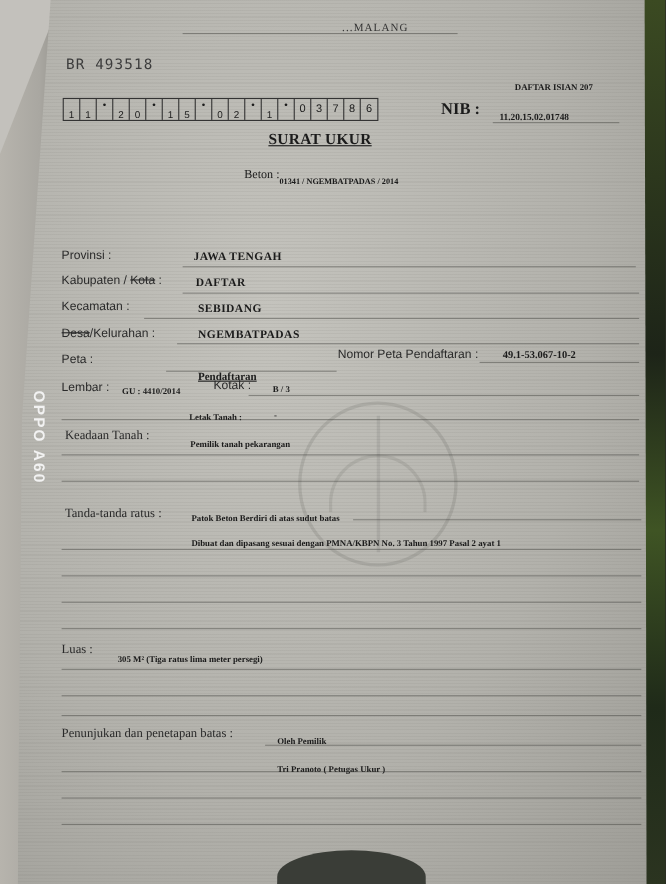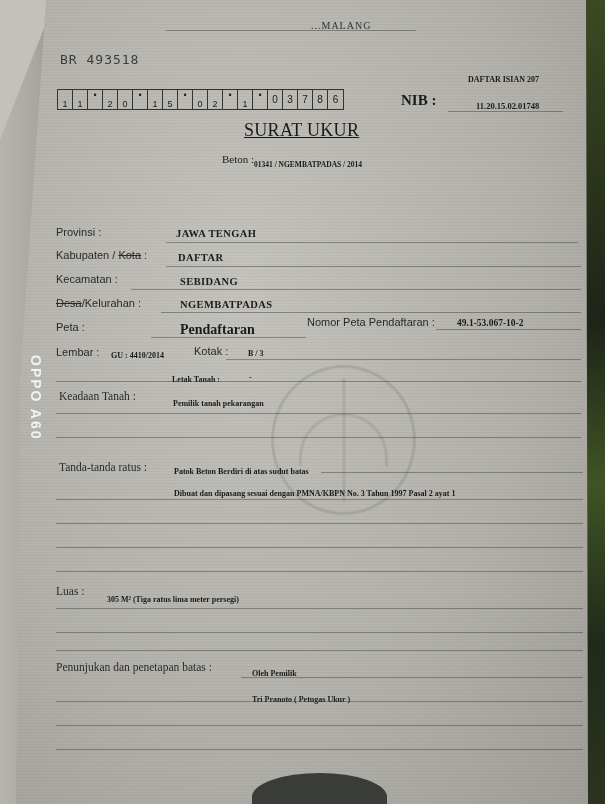--- a/index.html
+++ b/index.html
@@ -47,23 +47,23 @@
     .header-place { left: 295px; top: 20px; font-size: 10px; letter-spacing: 1px; color: #333; }
     .header-line { left: 150px; top: 30px; width: 250px; }
     .serial { left: 44px; top: 52px; font-family: "DejaVu Sans Mono", monospace; font-size: 13px; color: #3c3c3c; letter-spacing: 1px; }
     .daftar { left: 452px; top: 75px; font-size: 8px; font-weight: bold; }
     .boxes { position: absolute; left: 41px; top: 89px; display: flex; border: 1px solid #333; height: 21px; }
     .box { width: 15px; height: 19px; border-right: 1px solid #333; font-size: 9px; text-align: center; line-height: 28px; font-family: "Liberation Sans", sans-serif; }
     .box.dot { line-height: 10px; font-size: 9px; }
     .box.hand { line-height: 19px; font-size: 10px; }
     .box:last-child { border-right: none; }
     .nib-label { left: 385px; top: 92px; font-size: 15px; font-weight: bold; }
-    .nib-value { left: 460px; top: 101px; font-size: 8.5px; font-weight: bold; }
+    .nib-value { left: 438px; top: 101px; font-size: 8.5px; font-weight: bold; }
     .nib-line { left: 432px; top: 111px; width: 115px; }
-    .title { left: 228px; top: 120px; font-size: 18px; font-weight: normal; text-decoration: underline; letter-spacing: 0.3px; }
+    .title { left: 228px; top: 120px; font-size: 14px; font-weight: bold; text-decoration: underline; letter-spacing: 0.3px; }
     .nomor-label { left: 206px; top: 153px; font-size: 11px; }
     .nomor-value { left: 238px; top: 160px; font-size: 7.5px; font-weight: bold; }
     .section-head { left: 80px; top: 200px; font-size: 11.5px; font-weight: bold; letter-spacing: 0.2px; }
     .lbl { font-family: "Liberation Sans", sans-serif; font-size: 11px; color: #2a2a2a; }
     .val { font-size: 10.5px; font-weight: bold; letter-spacing: 0.4px; }
     .val-sm { font-size: 8px; font-weight: bold; }
     .strike { text-decoration: line-through; }
     .phone-tag {
       position: absolute; left: 20px; top: 355px; width: 24px; height: 95px;
       color: #f2f2f2; font-family: "Liberation Sans", sans-serif; font-weight: bold; font-size: 14px; letter-spacing: 2px;
@@ -135,21 +135,21 @@
   <div class="abs val" style="left:164px; top:276px;">SEBIDANG</div>
   <div class="rule" style="left:115px; top:289px; width:450px;"></div>
 
   <div class="abs lbl" style="left:40px; top:297px;">
     <span class="strike">Desa</span><span>/Kelurahan :</span>
   </div>
   <div class="abs val" style="left:164px; top:299px;">NGEMBATPADAS</div>
   <div class="rule" style="left:145px; top:312px; width:420px;"></div>
 
   <div class="abs lbl" style="left:40px; top:321px;">Peta :</div>
-  <div class="abs val-sm" style="left:164px; top:322px; font-size:14px;">Pendaftaran</div>
+  <div class="abs val-sm" style="left:164px; top:337px; font-size:10px;text-decoration:underline;">Pendaftaran</div>
   <div class="abs lbl" style="left:291px; top:316px;">Nomor Peta Pendaftaran :</div>
   <div class="abs val-sm" style="left:441px; top:318px; font-size:9.5px;">49.1-53.067-10-2</div>
   <div class="rule" style="left:135px; top:337px; width:155px;"></div>
   <div class="rule" style="left:420px; top:329px; width:145px;"></div>
 
   <div class="abs lbl" style="left:40px; top:346px;">Lembar :</div>
   <div class="abs val-sm" style="left:95px; top:351px;">GU : 4410/2014</div>
   <div class="abs lbl" style="left:178px; top:345px;">Kotak :</div>
   <div class="abs val-sm" style="left:232px; top:349px;">B / 3</div>
   <div class="rule" style="left:210px; top:359px; width:355px;"></div>

